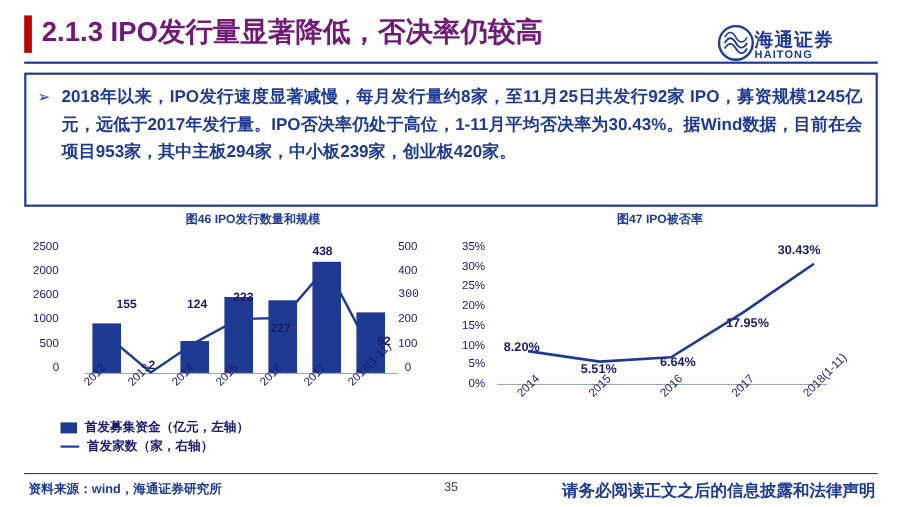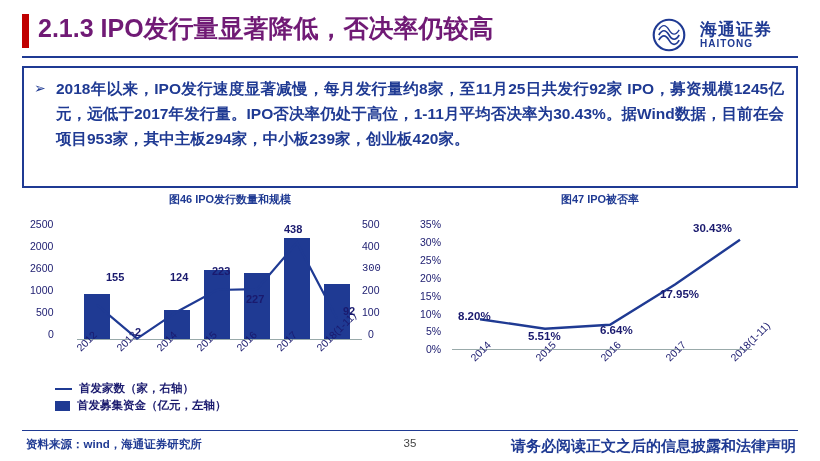--- a/index.html
+++ b/index.html
@@ -19,21 +19,21 @@
     position:absolute;left:22px;top:6px;width:7px;height:34px;
     background:#c00000;
   }
   .title-text{
     position:absolute;left:38px;top:4px;
     font-size:25px;font-weight:bold;color:#701a75;
     letter-spacing:0px;white-space:nowrap;
   }
   .logo{
     position:absolute;right:18px;top:6px;width:150px;height:42px;
-    display:flex;align-items:center;gap:14px;
+    display:flex;align-items:flex-end;gap:0;
   }
   .logo-mark{width:34px;height:34px;flex:0 0 34px;}
   .logo-txt{display:flex;flex-direction:column;line-height:1.05;}
   .logo-cn{font-size:17px;font-weight:bold;color:#1f3a93;letter-spacing:1px;}
   .logo-en{font-size:10px;font-weight:bold;color:#1f3a93;letter-spacing:1px;}
 
   .hr-line{
     position:absolute;left:22px;top:56px;width:776px;height:2px;background:#1f3a93;
   }
 
@@ -173,26 +173,26 @@
     <div class="axis-lbl" style="left:92px;top:133px;transform:rotate(-45deg);transform-origin:left top;">2013</div>
     <div class="axis-lbl" style="left:132px;top:133px;transform:rotate(-45deg);transform-origin:left top;">2014</div>
     <div class="axis-lbl" style="left:172px;top:133px;transform:rotate(-45deg);transform-origin:left top;">2015</div>
     <div class="axis-lbl" style="left:212px;top:133px;transform:rotate(-45deg);transform-origin:left top;">2016</div>
     <div class="axis-lbl" style="left:252px;top:133px;transform:rotate(-45deg);transform-origin:left top;">2017</div>
     <div class="axis-lbl" style="left:292px;top:133px;transform:rotate(-45deg);transform-origin:left top;">2018(1-11)</div>
   </div>
 
   <div class="legend">
     <div class="leg-row">
+      <div class="leg-swatch-bar"></div>
+      <div class="leg-txt">首发募集资金（亿元，左轴）</div>
+    </div>
+    <div class="leg-row">
       <div class="leg-swatch-line"></div>
       <div class="leg-txt">首发家数（家，右轴）</div>
-    </div>
-    <div class="leg-row">
-      <div class="leg-swatch-bar"></div>
-      <div class="leg-txt">首发募集资金（亿元，左轴）</div>
     </div>
   </div>
 
   <div class="chart chart-right">
 
     <div class="axis-lbl" style="left:10px;top:6px;">35%</div>
     <div class="axis-lbl" style="left:10px;top:23.9px;">30%</div>
     <div class="axis-lbl" style="left:10px;top:41.8px;">25%</div>
     <div class="axis-lbl" style="left:10px;top:59.7px;">20%</div>
     <div class="axis-lbl" style="left:10px;top:77.6px;">15%</div>
@@ -203,21 +203,21 @@
     <div class="tick-line" style="left:42px;top:136.5px;width:300px;height:1px;background:#9aa;"></div>
 
     <svg style="position:absolute;left:0;top:0;width:390px;height:220px;" viewBox="0 0 390 220">
       <polyline points="70,107.2 135,116.8 200,112.8 265,72.4 330,27.8" fill="none" stroke="#1f3a93" stroke-width="2.4"></polyline>
     </svg>
 
     <div class="dlabel2" style="left:48px;top:98px;">8.20%</div>
     <div class="dlabel2" style="left:118px;top:118px;">5.51%</div>
     <div class="dlabel2" style="left:190px;top:112px;">6.64%</div>
     <div class="dlabel2" style="left:250px;top:76px;">17.95%</div>
-    <div class="dlabel2" style="left:283px;top:10px;">30.43%</div>
+    <div class="dlabel2" style="left:297px;top:10px;">30.43%</div>
 
     <div class="axis-lbl" style="left:58px;top:143px;transform:rotate(-45deg);transform-origin:left top;">2014</div>
     <div class="axis-lbl" style="left:123px;top:143px;transform:rotate(-45deg);transform-origin:left top;">2015</div>
     <div class="axis-lbl" style="left:188px;top:143px;transform:rotate(-45deg);transform-origin:left top;">2016</div>
     <div class="axis-lbl" style="left:253px;top:143px;transform:rotate(-45deg);transform-origin:left top;">2017</div>
     <div class="axis-lbl" style="left:318px;top:143px;transform:rotate(-45deg);transform-origin:left top;">2018(1-11)</div>
   </div>
 
   <div class="footer-line"></div>
   <div class="src">资料来源：wind，海通证券研究所</div>

